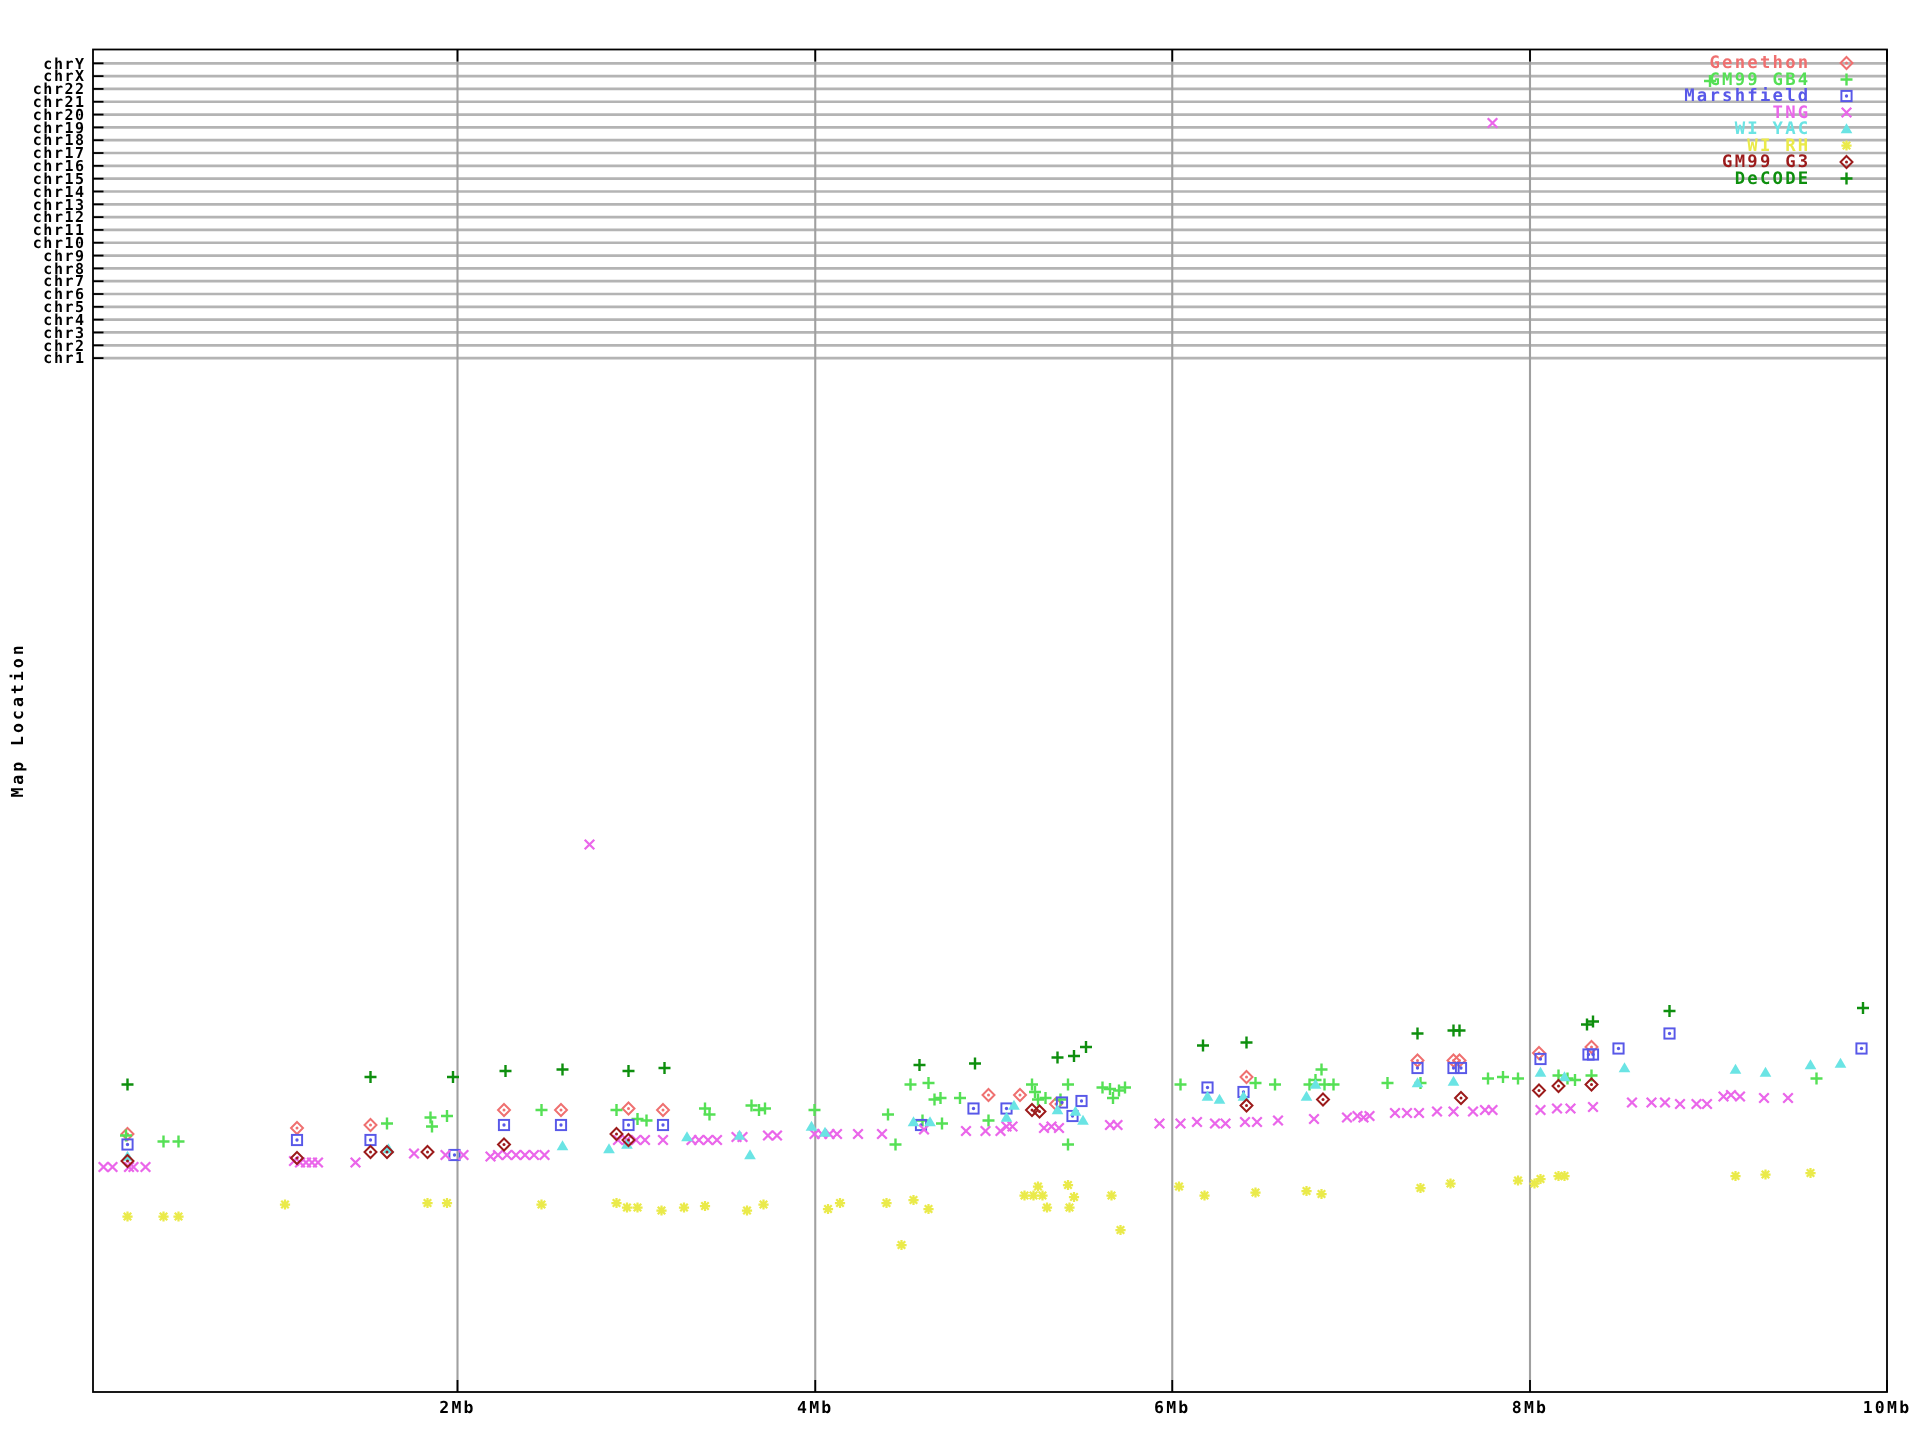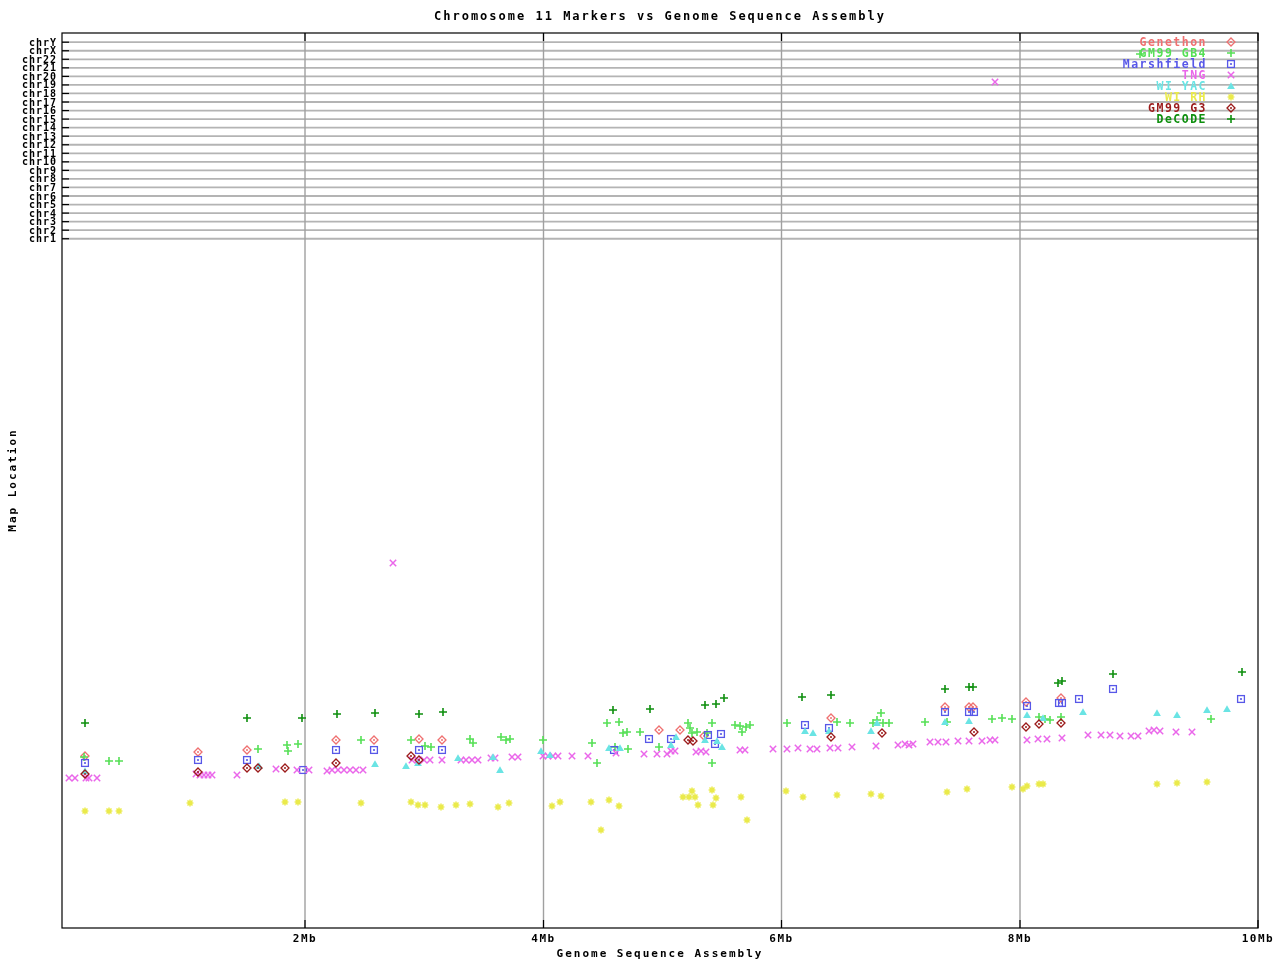--- a/index.html
+++ b/index.html
@@ -504,16 +504,14 @@
         <path d="M1231 82.2L1234.9 88.9L1227.1 88.9Z" fill="#6ae4e4"></path>
         <text x="1207" y="100.5" text-anchor="end" font-size="11.5" letter-spacing="1.5" class="svgtext" fill="#eaea4a">WI RH</text>
         <path d="M1227.6 97H1234.4M1231 93.6V100.4M1228.5 94.5L1233.5 99.5M1233.5 94.5L1228.5 99.5" stroke="#eaea4a" stroke-width="1.5" fill="none"></path>
         <text x="1207" y="111.5" text-anchor="end" font-size="11.5" letter-spacing="1.5" class="svgtext" fill="#9b1a1a">GM99 G3</text>
         <path d="M1231 104L1235 108L1231 112L1227 108Z" stroke="#9b1a1a" stroke-width="1.3" fill="none"></path>
         <circle cx="1231" cy="108" r="1" fill="#9b1a1a"></circle>
         <text x="1207" y="122.5" text-anchor="end" font-size="11.5" letter-spacing="1.5" class="svgtext" fill="#0e8f0e">DeCODE</text>
         <path d="M1227 119H1235M1231 115V123" stroke="#0e8f0e" stroke-width="1.6" fill="none"></path>
       </g>
     </svg>
-  <div id="title" class="overlay">Chromosome 11 Markers vs Genome Sequence Assembly</div>
-  <div id="xlabel" class="overlay">Genome Sequence Assembly</div>
   <div id="ylabel" class="overlay">Map Location</div>
 </div>
 
 </body></html>

